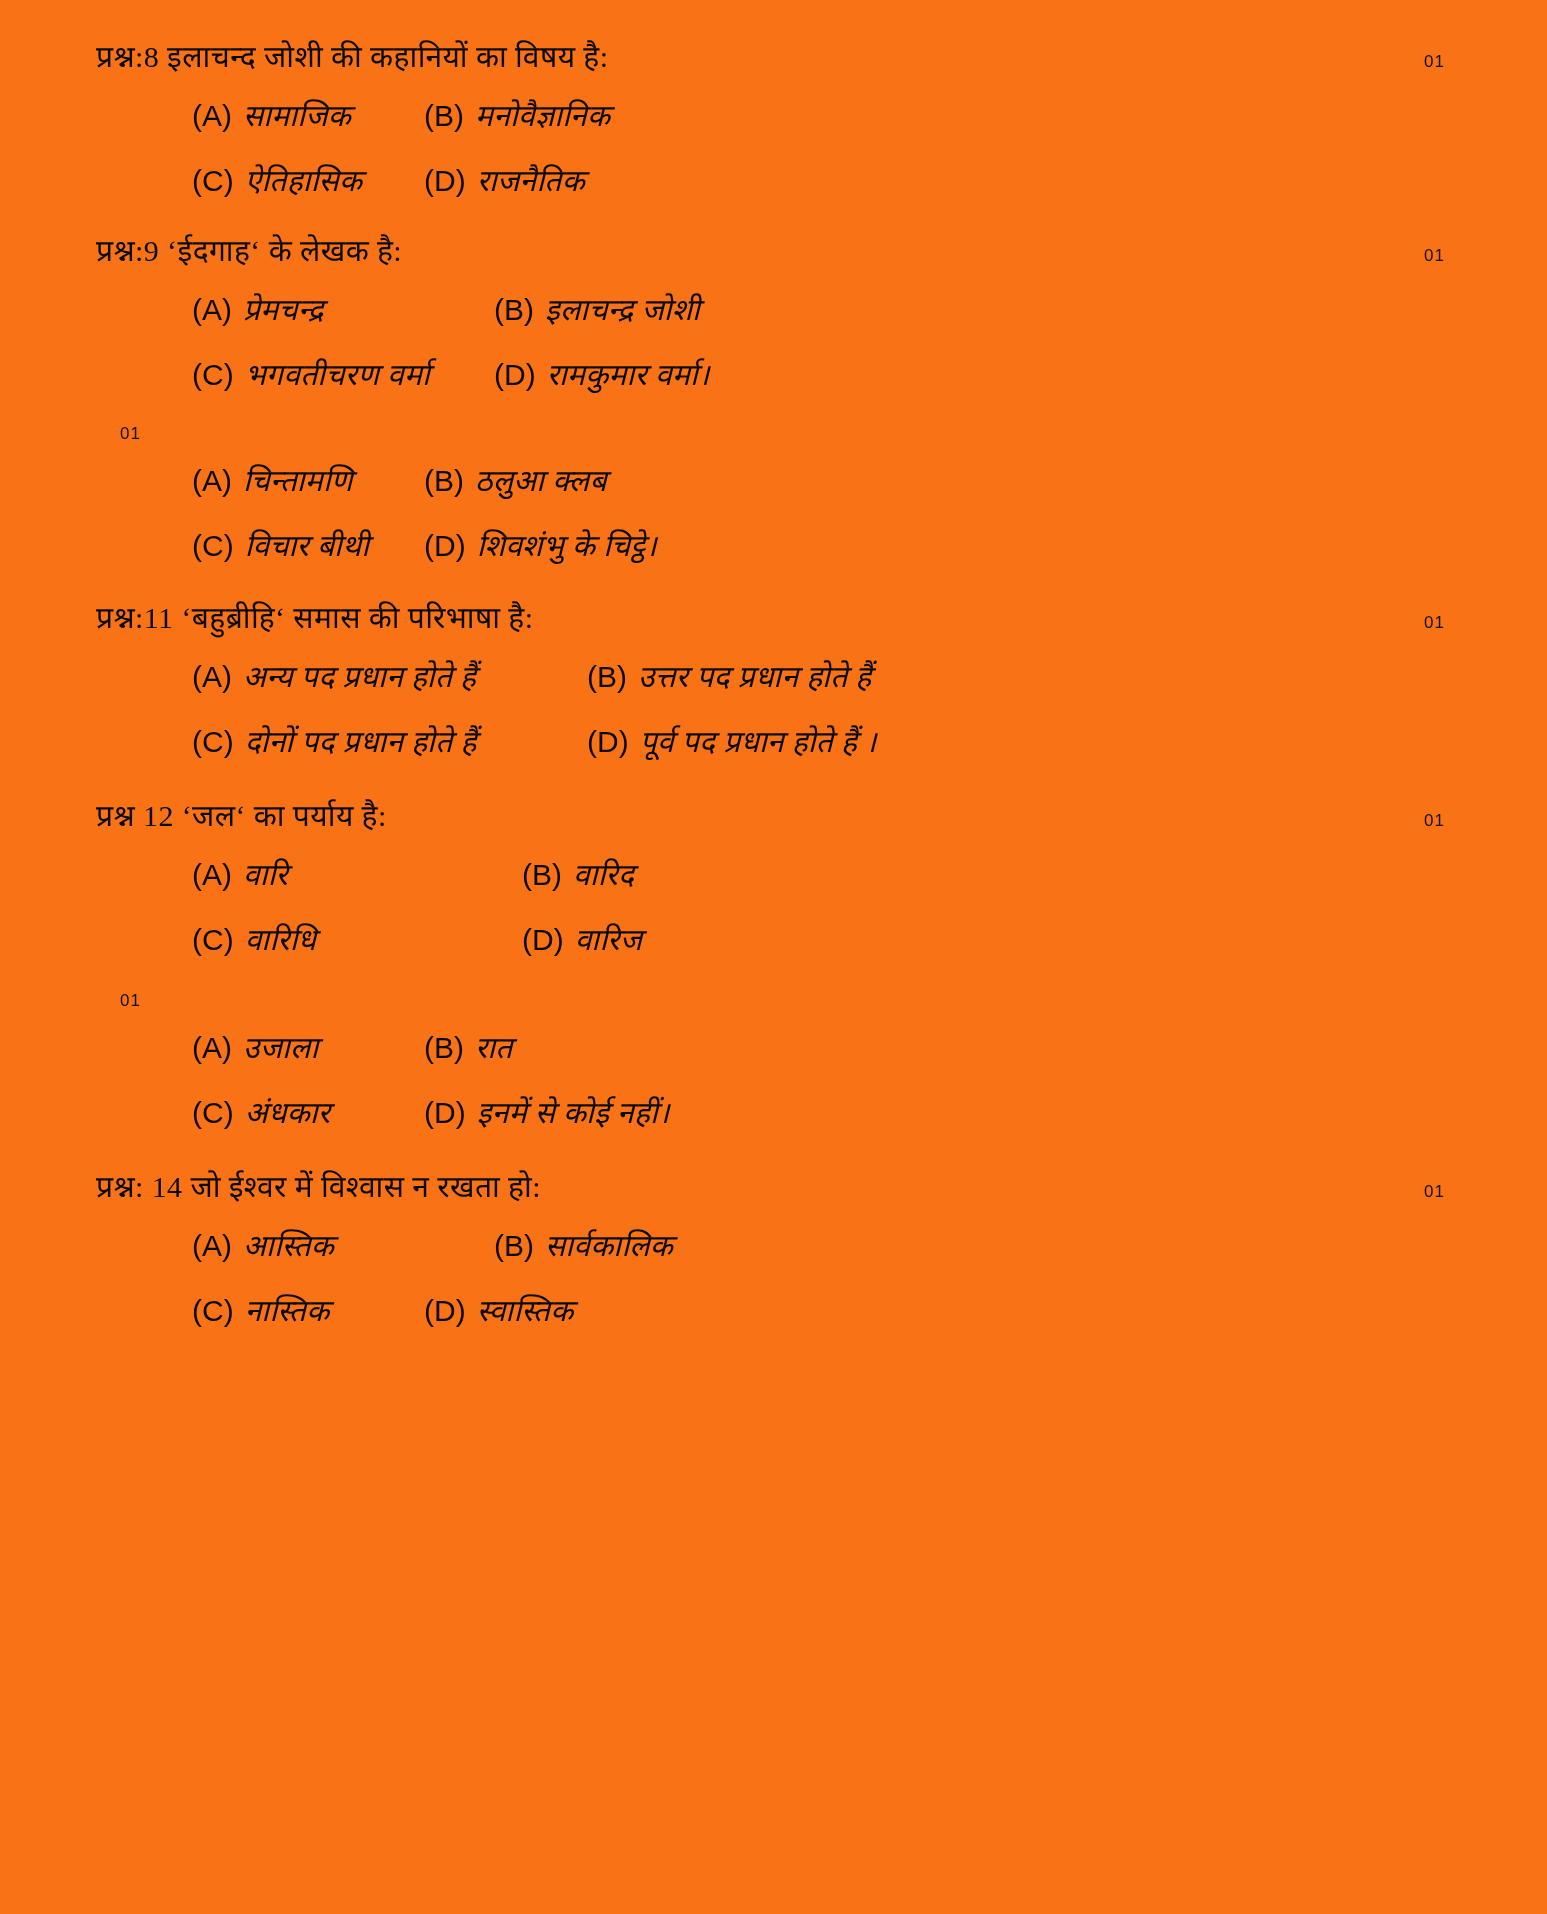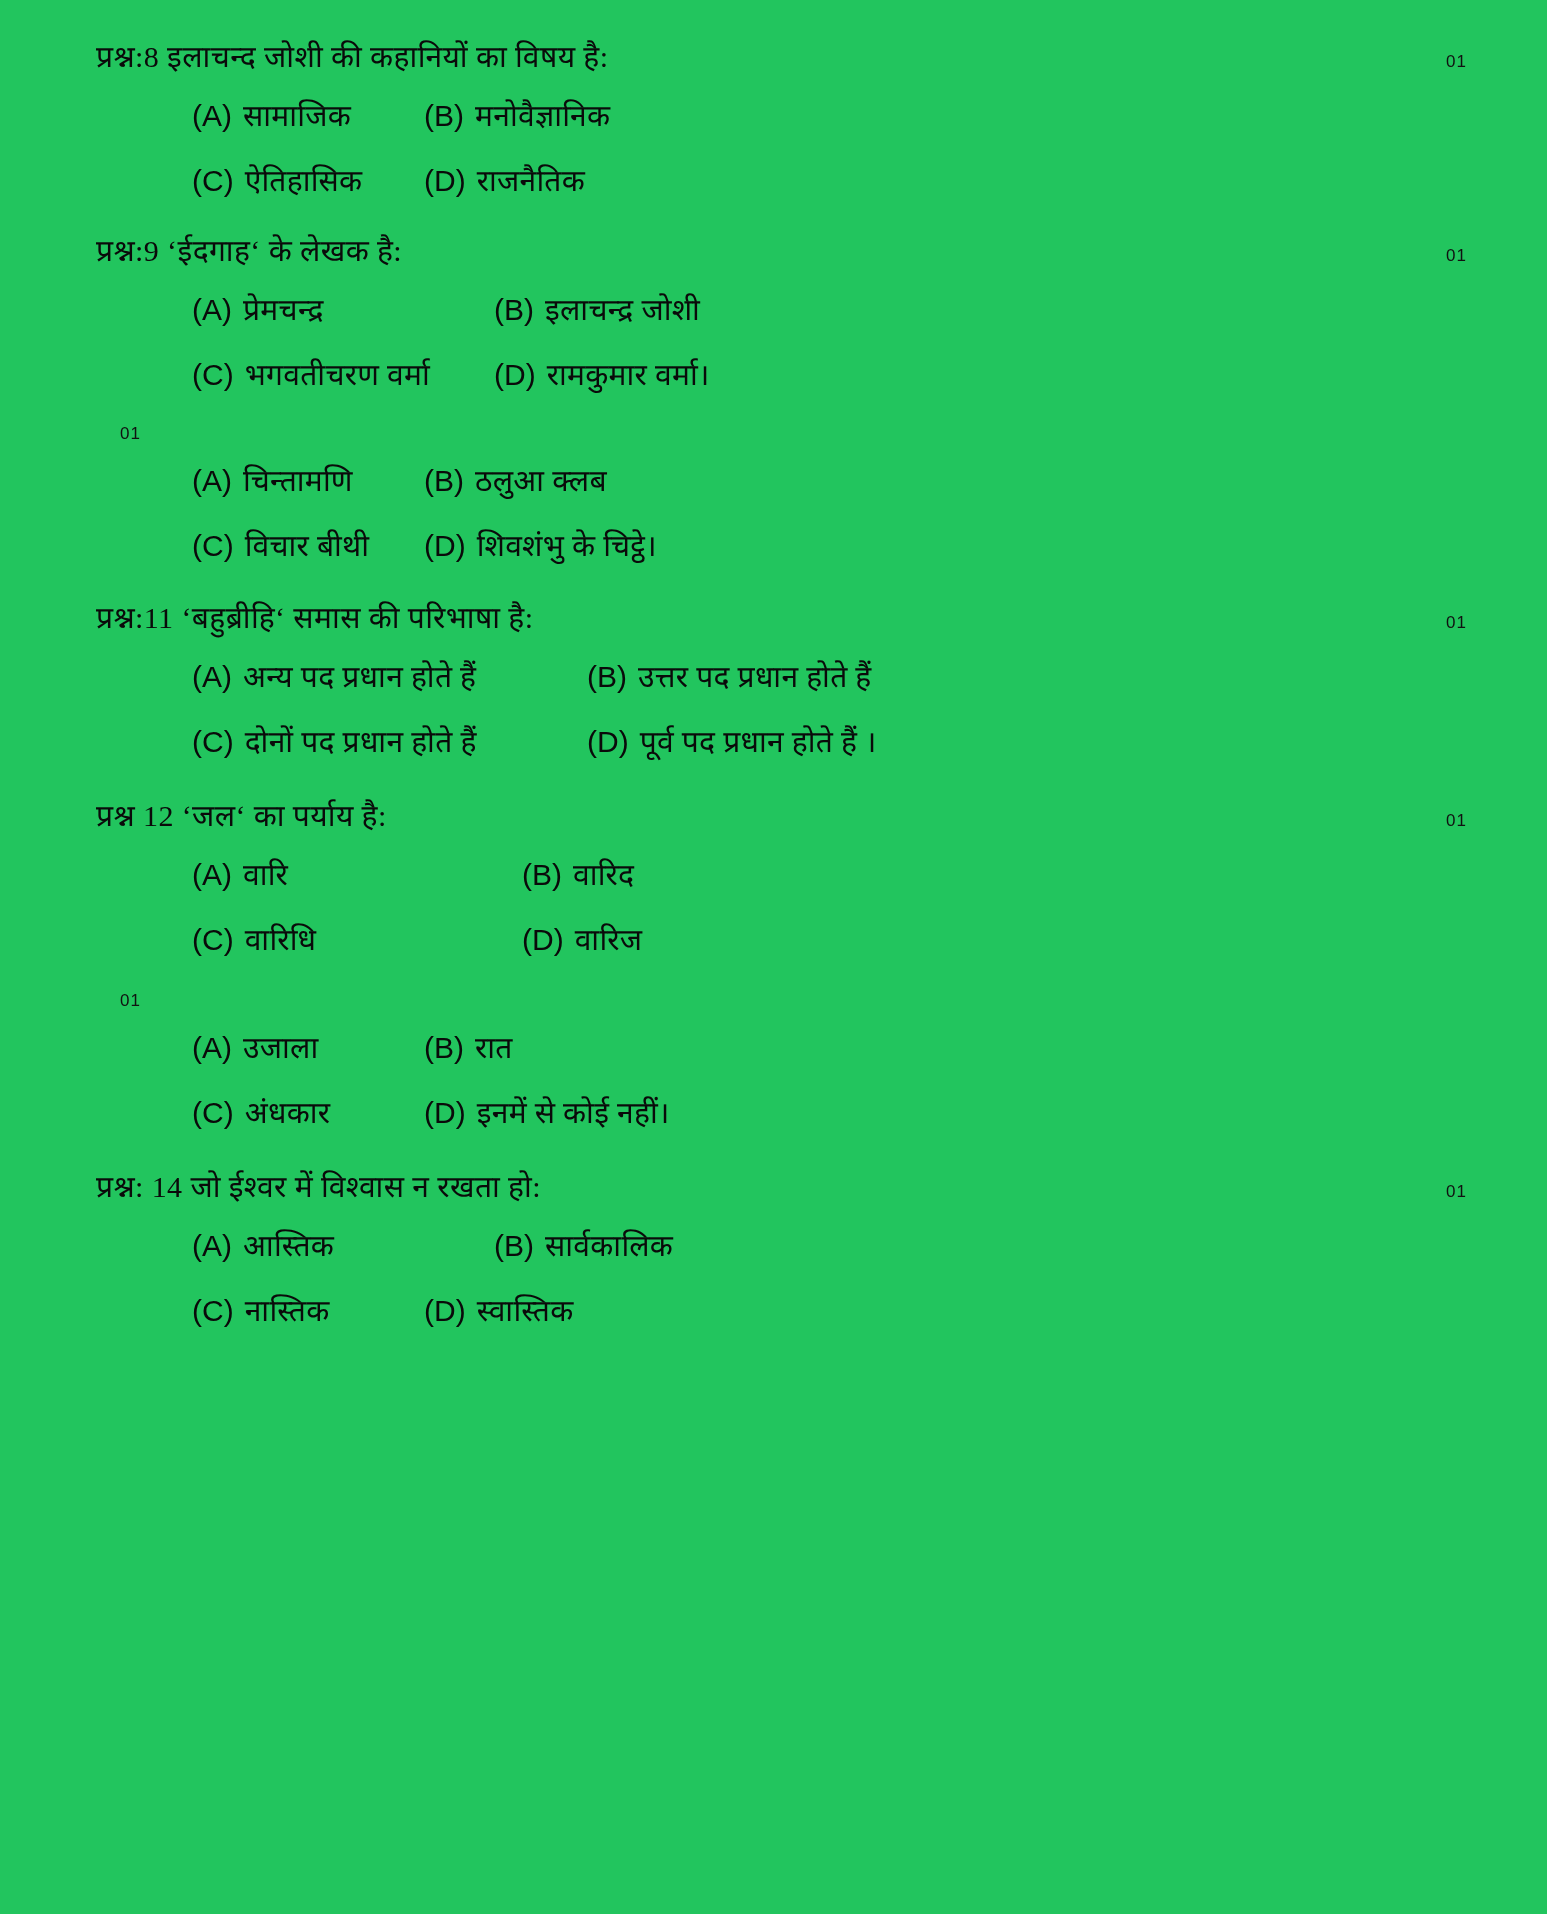--- a/index.html
+++ b/index.html
@@ -5,23 +5,23 @@
 <style>
   html, body {
     margin: 0;
     padding: 0;
     background: #ffffff;
   }
   .page {
     position: relative;
     width: 1547px;
     height: 1914px;
-    background: #22c55e;
+    background: #f97316;
     box-sizing: border-box;
-    padding: 28px 80px 0 96px;
+    padding: 28px 102px 0 96px;
     font-family: "Liberation Serif", "DejaVu Serif", serif;
     color: #0a0a0a;
     overflow: hidden;
   }
 
   .question-block {
     position: relative;
     margin-bottom: 4px;
   }
 
@@ -66,20 +66,21 @@
 
   .option-tag {
     font-family: "Liberation Sans", "DejaVu Sans", sans-serif;
     font-size: 30px;
     margin-right: 11px;
     letter-spacing: 0;
   }
 
   .option-text {
     letter-spacing: 0.3px;
+    font-style: italic;
   }
 
   
   .cols-narrow .option:first-child { min-width: 232px; }
   .cols-mid    .option:first-child { min-width: 302px; }
   .cols-wide   .option:first-child { min-width: 330px; }
   .cols-xwide  .option:first-child { min-width: 395px; }
 
   .q8  .options-row { margin-left: 96px; }
   .q9  .options-row { margin-left: 96px; }

